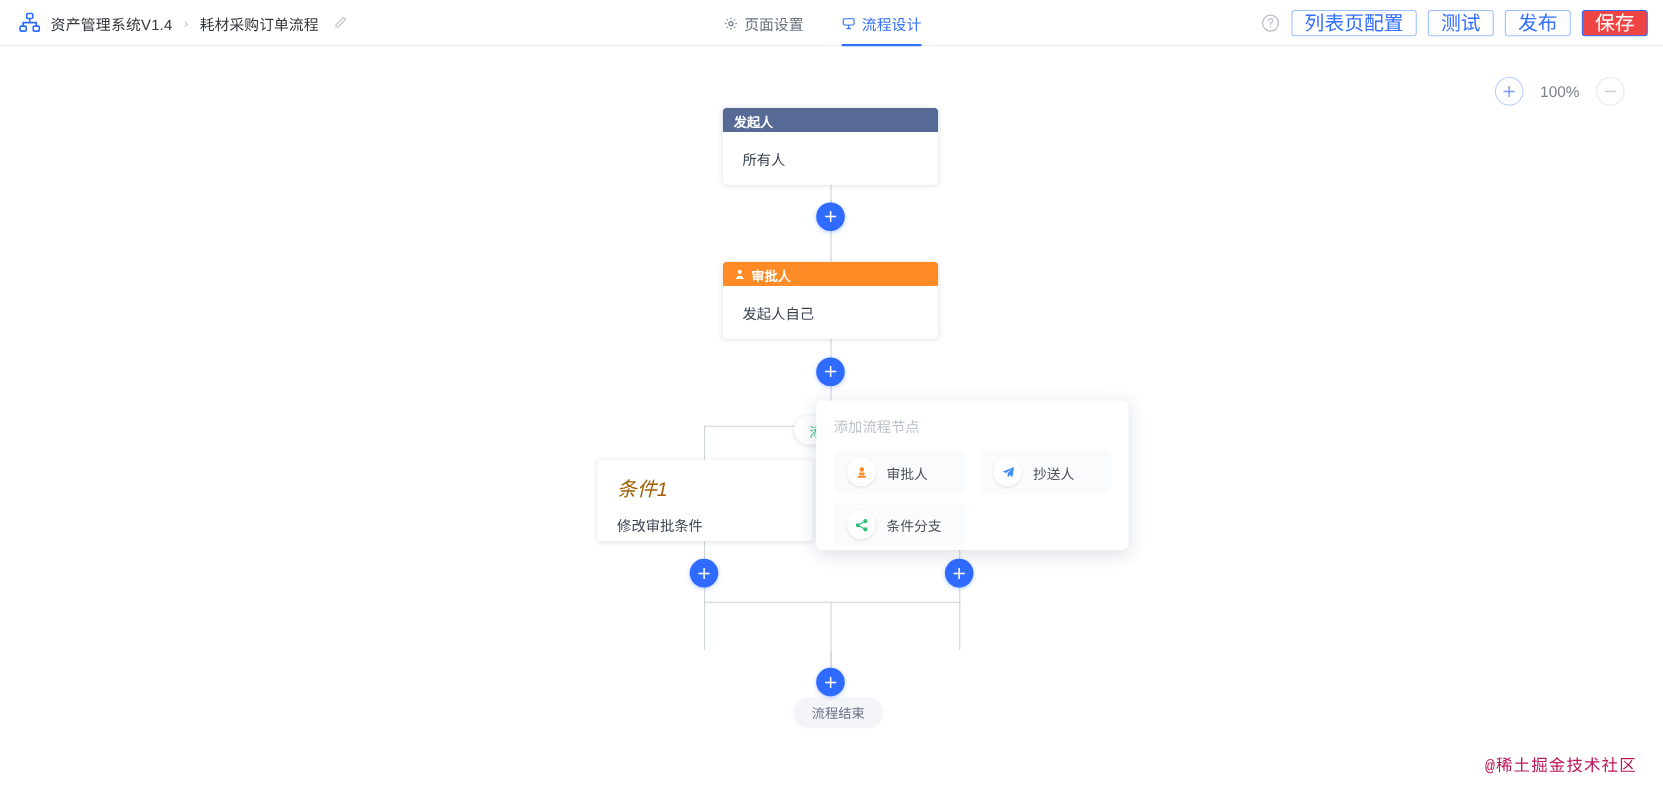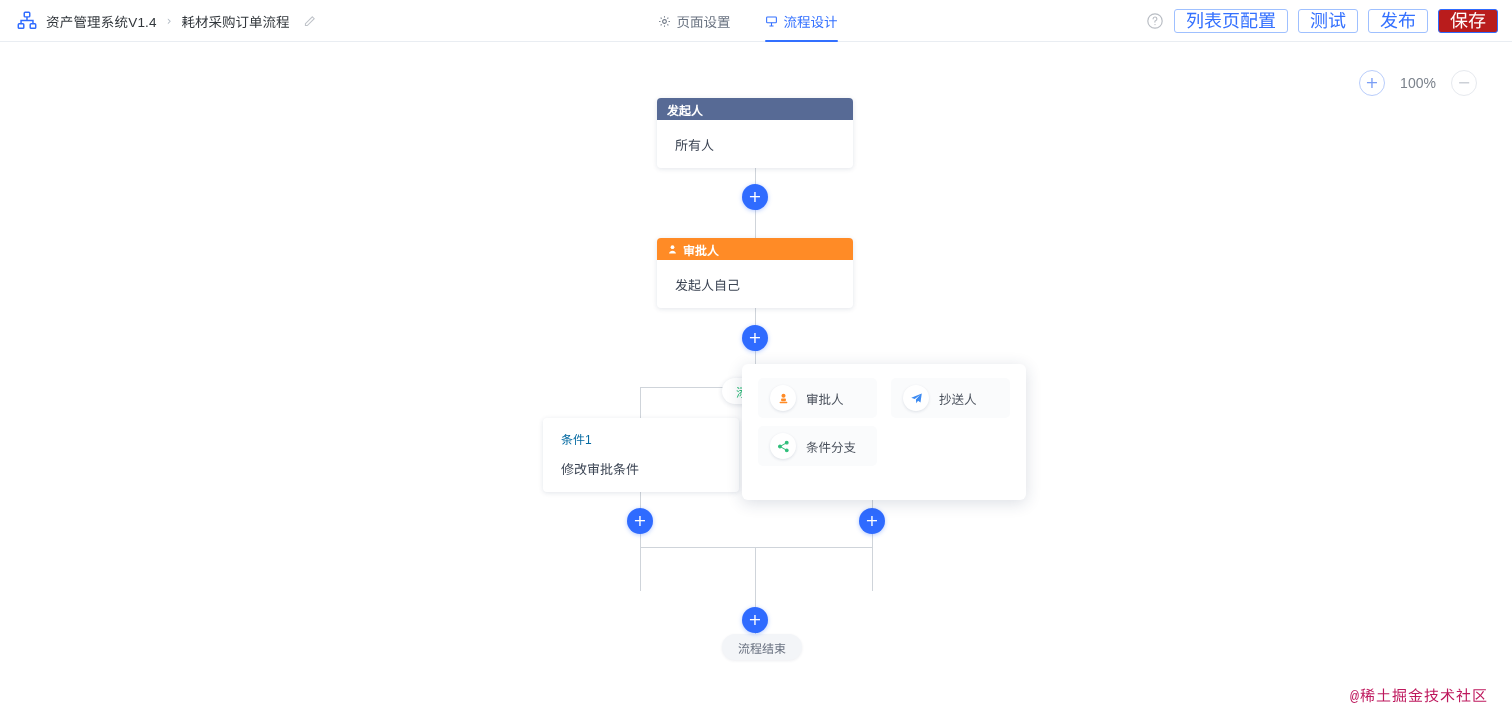--- a/index.html
+++ b/index.html
@@ -50,21 +50,21 @@
     margin-left: auto; display: flex; align-items: center;
     gap: 10px; padding-right: 14px;
   }
   .help-ico { width: 18px; height: 18px; opacity: .6; display: block; cursor: pointer; }
   .btn {
     height: 24px; padding: 0 11px; border-radius: 3px;
     font-size: 18px; line-height: 22px;
     border: 1px solid #9fc0ff; color: #3370ff; background: #fff;
     cursor: pointer; white-space: nowrap;
   }
-  .btn.primary { background: #b91c1c; border-color: #2f6bff; color: #fff; }
+  .btn.primary { background: #ef4444; border-color: #2f6bff; color: #fff; }
 
   
   .canvas {
     position: absolute; top: 42px; left: 0;
     width: 1512px; height: 678px;
     background: #ffffff; overflow: hidden;
   }
 
   
   .zoomctl {
@@ -106,21 +106,21 @@
   }
   .node-hd svg { display: block; }
 
   
   .cond {
     position: absolute; width: 196px; height: 74px;
     background: #fff; border-radius: 4px;
     box-shadow: 0 1px 5px rgba(20,40,80,.12);
     padding: 12px 18px 0; cursor: pointer;
   }
-  .cond-title { font-size: 12px; color: #0369a1; margin-bottom: 12px; }
+  .cond-title { font-size: 18px; color: #a16207; margin-bottom: 12px; font-style: italic; }
   .cond-text { font-size: 13px; color: #3c4554; }
 
   
   .plus {
     position: absolute; width: 26px; height: 26px; border-radius: 50%;
     background: #2f6bff; color: #fff;
     display: flex; align-items: center; justify-content: center;
     font-size: 16px; line-height: 1; cursor: pointer;
     box-shadow: 0 1px 4px rgba(47,107,255,.35);
     font-family: "DejaVu Sans", sans-serif; z-index: 8;
@@ -299,20 +299,21 @@
       <div class="cond-text">修改审批条件</div>
     </div>
 
     <div class="plus" style="left:627px; top:466px;">+</div>
     <div class="plus" style="left:859px; top:466px;">+</div>
     <div class="plus" style="left:742px; top:565px;">+</div>
 
     <div class="endpill" style="left:722px; top:592px;">流程结束</div>
 
     <div class="popup">
+      <div class="popup-title">添加流程节点</div>
       <div class="popup-grid">
 
         <div class="pitem">
           <span class="pic">
             <svg viewBox="0 0 16 16" width="13" height="13" fill="#ff8b26">
               <circle cx="8" cy="4.6" r="2.5"></circle>
               <rect x="5" y="8" width="6" height="3.3" rx="1"></rect>
               <rect x="3.2" y="12" width="9.6" height="1.8" rx=".9"></rect>
             </svg>
           </span>

